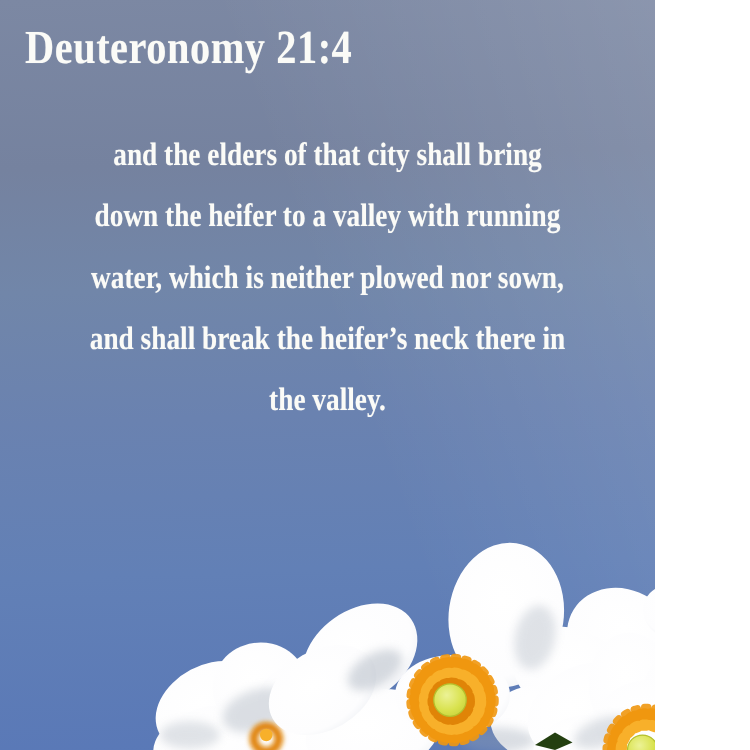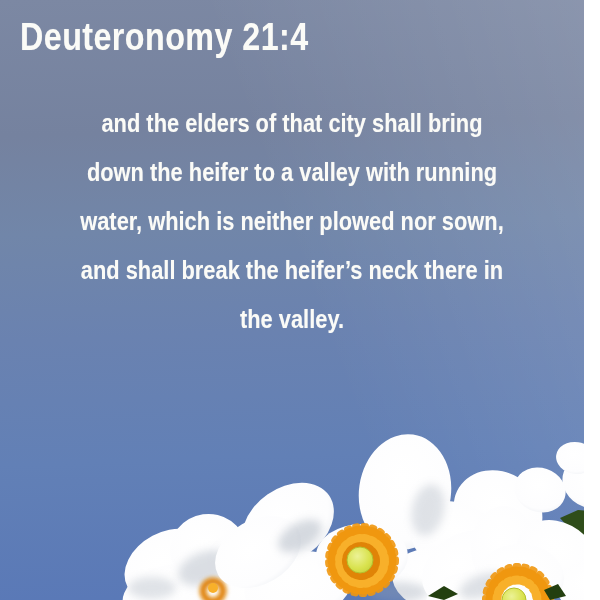--- a/index.html
+++ b/index.html
@@ -1,20 +1,20 @@
 <!DOCTYPE html>
 <html style="--sky-top: #7c88a3; --sky-middle: #6a82b0; --sky-bottom: #5978b7; --text-color: #fbfbf7; --petal-white: #ffffff; --petal-edge: #e9ecf1; --petal-shadow: #9aa4b2; --stamen-orange: #f0970f; --stamen-light: #f8b02a; --stamen-deep: #e08407; --pistil-green: #d9e24e; --pistil-rim: #b4bf2d; --leaf-dark: #2f4d1a; --leaf-mid: #44702c; --leaf-deep: #233f10;"><head>
 <meta charset="utf-8">
 <style>
   html,body{margin:0;padding:0;}
   #canvas{
     position:relative;
-    width:584px;height:600px;
+    width:524px;height:600px;
     overflow:hidden;
-    font-family:Liberation Sans, sans-serif;
+    font-family:Liberation Serif, serif;
     background:linear-gradient(178deg,
       var(--sky-top) 0%,
       #75829f 22%,
       #7186a9 38%,
       var(--sky-middle) 55%,
       #6280b6 75%,
       var(--sky-bottom) 100%);
   }
   
   #canvas::after{

